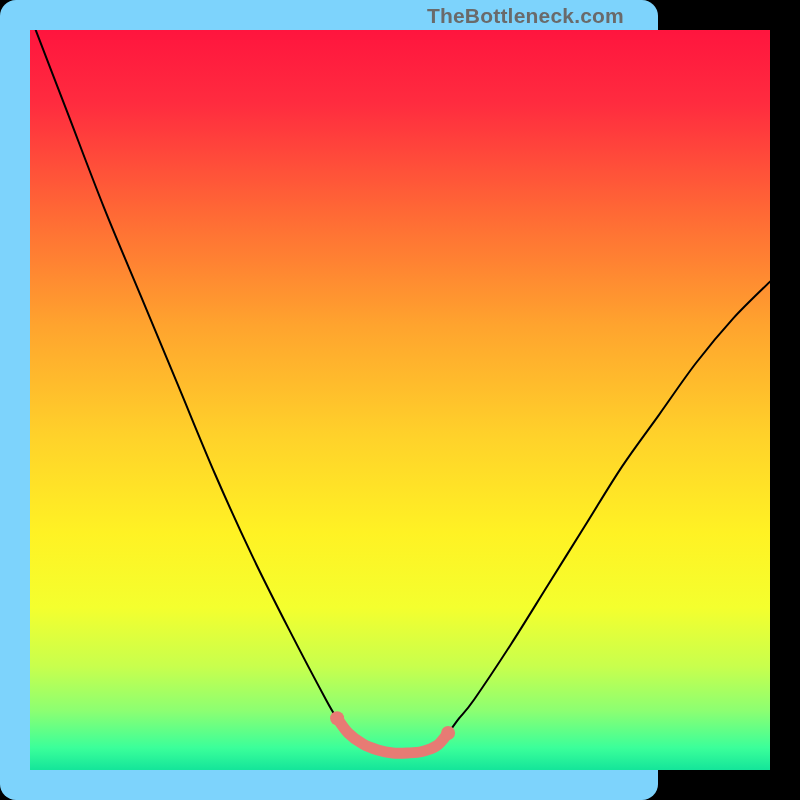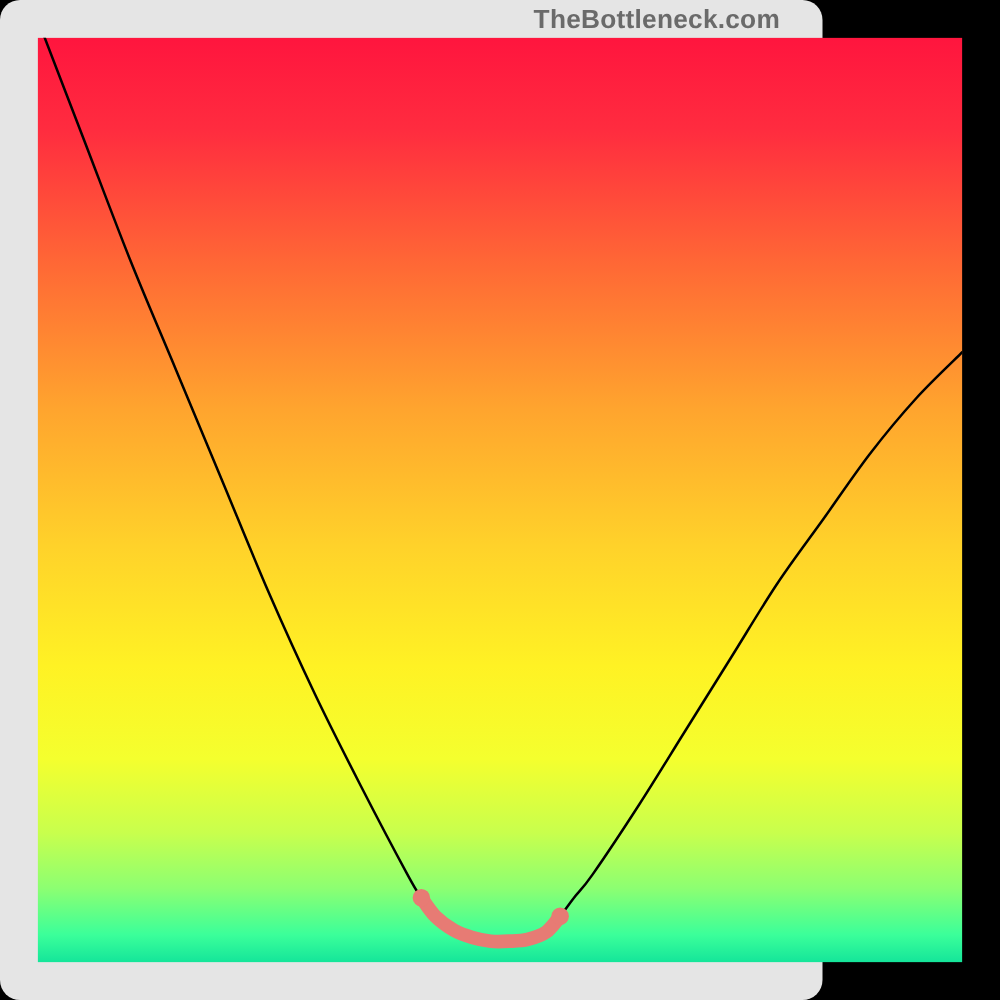--- a/index.html
+++ b/index.html
@@ -9,21 +9,21 @@
     height: 800px;
     background: #000;
     overflow: hidden;
   }
   .frame {
     position: absolute;
     left: 0;
     top: 0;
     width: 658px;
     height: 800px;
-    background: #e5e5e5;
+    background: #7dd3fc;
     border-radius: 16px;
   }
   .plot {
     position: absolute;
     left: 30px;
     top: 30px;
     width: 740px;
     height: 740px;
     overflow: hidden;
   }

